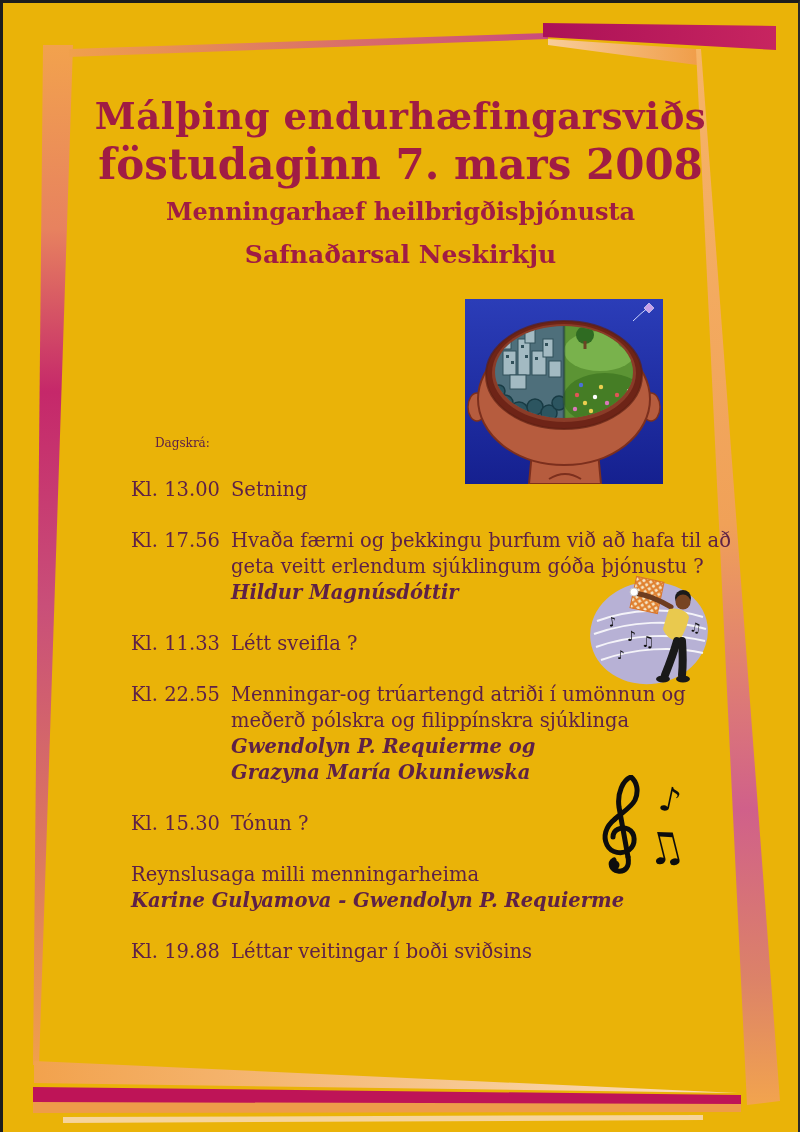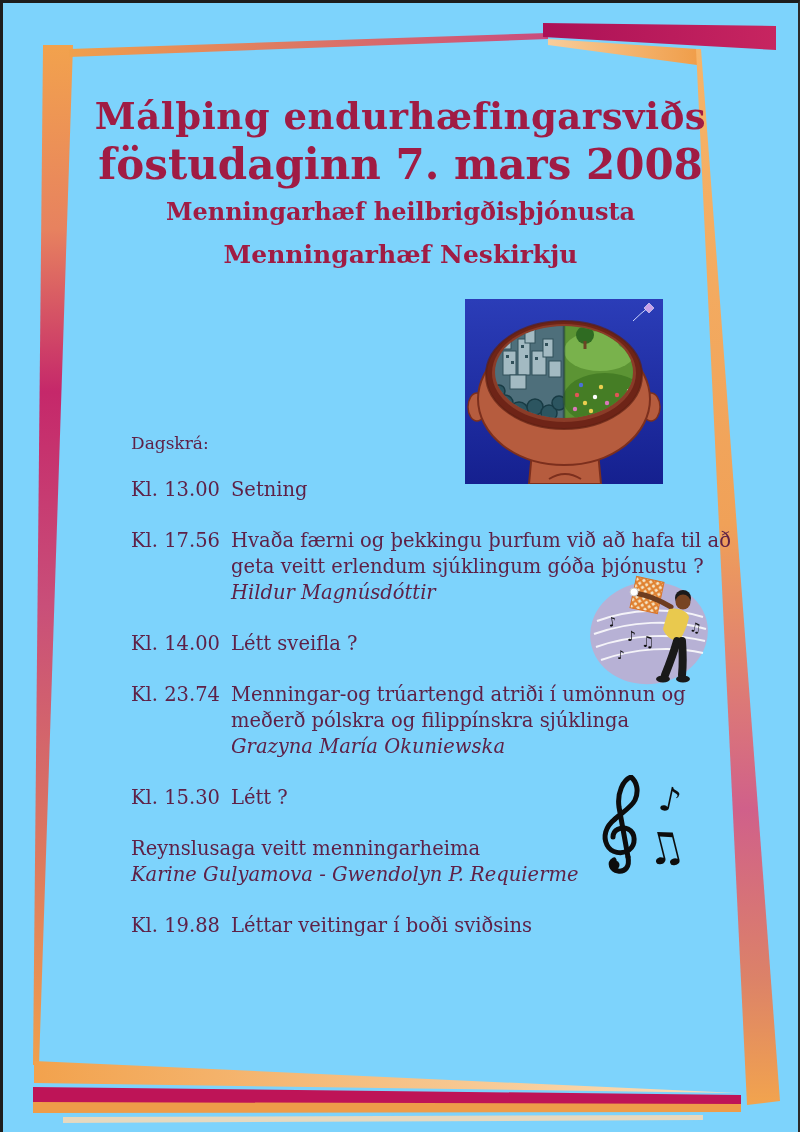--- a/index.html
+++ b/index.html
@@ -7,43 +7,43 @@
     width:800px;height:1132px;
     background:#ffffff;
     font-family:"DejaVu Serif", serif;
     position:relative;overflow:hidden;
   }
   .poster{
     position:absolute;inset:0;box-sizing:border-box;
     border-top:3px solid #1d1d1d;
     border-left:3px solid #1d1d1d;
     border-right:2px solid #2a2a2a;
-    background:#7dd3fc;
+    background:#eab308;
   }
   .frame{position:absolute;left:0;top:0;width:800px;height:1132px;pointer-events:none;}
   
   .titles{
     position:absolute;top:88px;left:60px;right:60px;
     text-align:center;color:#A01C44;font-weight:bold;
   }
   .t1{font-size:37px;line-height:50px;letter-spacing:.5px;}
   .t2{font-size:42px;line-height:47px;}
   .t3{font-size:24px;line-height:47px;}
   .t4{font-size:25px;line-height:40px;}
   
   .schedule{
     position:absolute;left:128px;top:426px;width:600px;
     color:#5E2147;font-size:19.5px;
   }
-  .heading{font-size:17px;line-height:28px;margin-bottom:20px;}
+  .heading{font-size:12px;line-height:28px;margin-bottom:20px;margin-left:24px;}
   .row{display:flex;margin-bottom:25px;}
   .time{width:100px;flex:none;line-height:26px;}
   .desc{flex:1;}
   .line{line-height:26px;white-space:nowrap;}
-  .speaker{line-height:26px;white-space:nowrap;font-style:italic;font-weight:400;}
+  .speaker{line-height:26px;white-space:nowrap;font-style:italic;font-weight:700;}
   
   .brain{position:absolute;left:462px;top:296px;width:198px;height:185px;}
   .dancer{position:absolute;left:582px;top:568px;width:134px;height:118px;}
   .notes{position:absolute;left:588px;top:772px;width:118px;height:100px;}
   svg{display:block;}
 </style>
 </head>
 <body>
 
 <div class="poster">
@@ -99,21 +99,21 @@
 
     <polygon points="30,1099 738,1101 738,1109 30,1110" fill="#EE9C49"></polygon>
 
     <polygon points="60,1114 700,1112 700,1117 60,1120" fill="#F8D9B5" opacity=".85"></polygon>
   </svg>
 
   <div class="titles">
     <div class="t1">Málþing endurhæfingarsviðs</div>
     <div class="t2">föstudaginn 7. mars 2008</div>
     <div class="t3">Menningarhæf heilbrigðisþjónusta</div>
-    <div class="t4">Menningarhæf Neskirkju</div>
+    <div class="t4">Safnaðarsal Neskirkju</div>
   </div>
 
   <div class="brain">
     <svg viewBox="0 0 198 185" width="198" height="185" aria-hidden="true">
       <defs>
         <linearGradient id="bgB" x1="0" y1="0" x2="0" y2="1">
           <stop offset="0" stop-color="#2B3DB8"></stop>
             <stop offset="1" stop-color="#15208F"></stop>
         </linearGradient>
         <clipPath id="brainClip">
@@ -254,45 +254,46 @@
     <div class="row">
       <div class="time">Kl. 17.56</div>
       <div class="desc">
         <div class="line">Hvaða færni og þekkingu þurfum við að hafa til að</div>
         <div class="line">geta veitt erlendum sjúklingum góða þjónustu ?</div>
         <div class="speaker">Hildur Magnúsdóttir</div>
       </div>
     </div>
 
     <div class="row">
-      <div class="time">Kl. 14.00</div>
+      <div class="time">Kl. 11.33</div>
       <div class="desc">
         <div class="line">Létt sveifla ?</div>
       </div>
     </div>
 
     <div class="row">
-      <div class="time">Kl. 23.74</div>
+      <div class="time">Kl. 22.55</div>
       <div class="desc">
         <div class="line">Menningar-og trúartengd atriði í umönnun og</div>
         <div class="line">meðerð pólskra og filippínskra sjúklinga</div>
+        <div class="speaker">Gwendolyn P. Requierme og</div>
         <div class="speaker">Grazyna María Okuniewska</div>
       </div>
     </div>
 
     <div class="row">
       <div class="time">Kl. 15.30</div>
       <div class="desc">
-        <div class="line">Létt ?</div>
-      </div>
-    </div>
-
-    <div class="row">
-      <div class="desc">
-        <div class="line">Reynslusaga veitt menningarheima</div>
+        <div class="line">Tónun ?</div>
+      </div>
+    </div>
+
+    <div class="row">
+      <div class="desc">
+        <div class="line">Reynslusaga milli menningarheima</div>
         <div class="speaker">Karine Gulyamova - Gwendolyn P. Requierme</div>
       </div>
     </div>
 
     <div class="row">
       <div class="time">Kl. 19.88</div>
       <div class="desc">
         <div class="line">Léttar veitingar í boði sviðsins</div>
       </div>
     </div>

